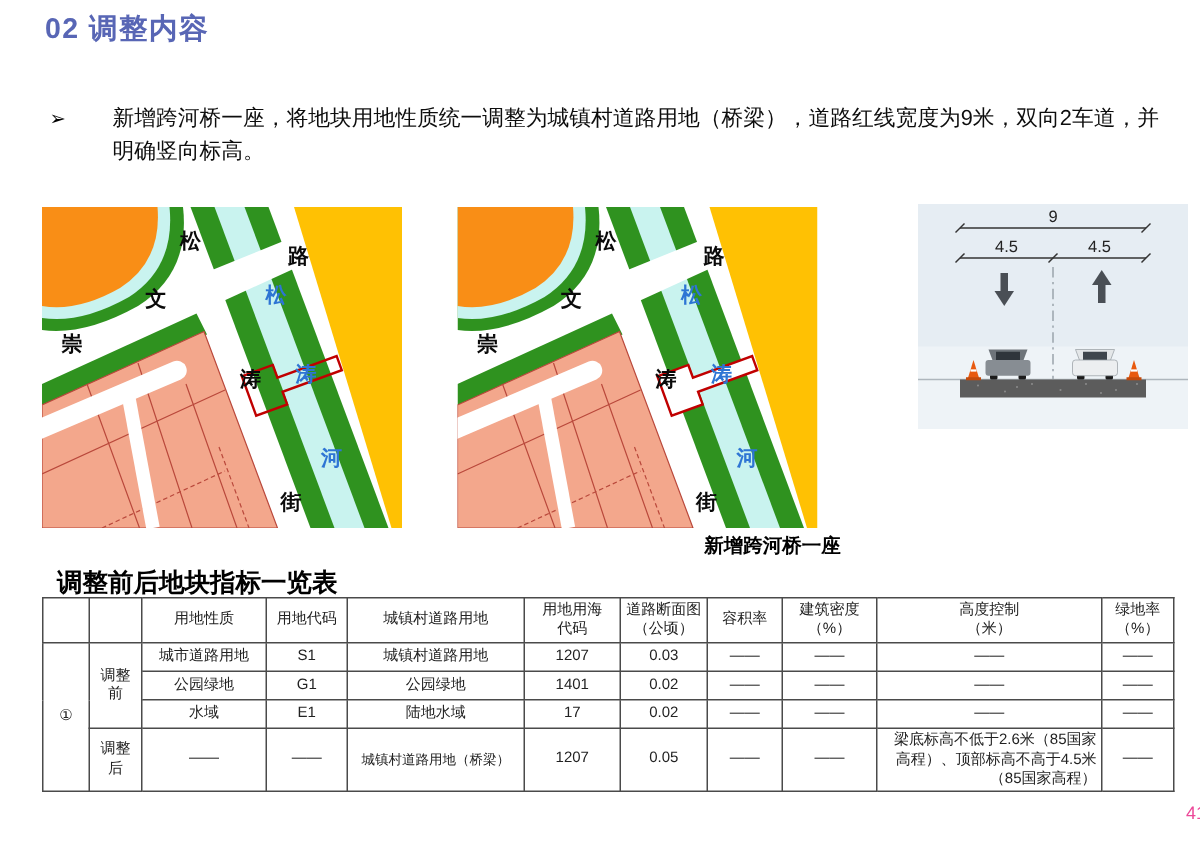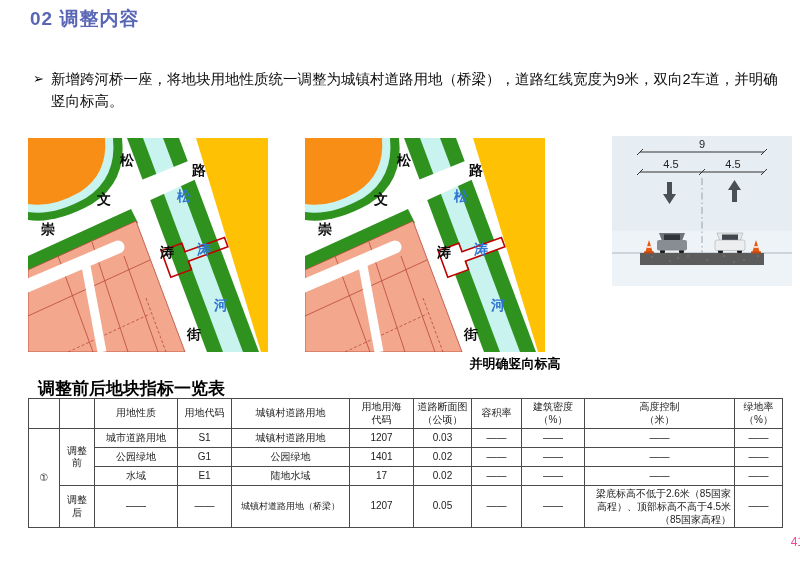--- a/index.html
+++ b/index.html
@@ -5,21 +5,21 @@
   html,body{margin:0;padding:0;background:#ffffff;}
   .slide{position:relative;width:800px;height:566px;background:#ffffff;overflow:hidden;
          font-family:"Liberation Sans","DejaVu Sans",sans-serif;color:#111;padding-left:24px;}
 
   .page-title{position:absolute;left:30px;top:6px;font-size:19px;font-weight:bold;
               color:#5866b5;letter-spacing:1px;}
 
   .bullet{position:absolute;left:33px;top:68px;width:748px;display:flex;
           font-size:14.5px;line-height:22px;color:#0d0d0d;}
   .bullet .marker{flex:0 0 18px;font-size:13px;line-height:22px;color:#000;}
-  .bullet .bullet-text{flex:1;}
+  .bullet .bullet-text{flex:1;margin-left:24px;}
 
   .map{position:absolute;top:138px;width:240px;height:214px;}
   .map-before{left:28px;--bridge-fill:transparent;}
   .map-after{left:305px;--bridge-fill:#ffffff;}
   .bridge-shape{fill:var(--bridge-fill,transparent);stroke-width:1.6;}
   .map-label{font:bold 14px "Liberation Sans",sans-serif;fill:#0a0a0a;}
   .map-label.river{fill:#2e75d4;}
 
   .map-caption{position:absolute;top:355px;width:240px;text-align:center;
                font-size:13px;font-weight:bold;color:#000;}
@@ -98,21 +98,21 @@
     </defs>
   </svg>
 
   <svg class="map map-before" viewBox="0 0 240 214">
     <use href="#landmap"></use>
   </svg>
   <svg class="map map-after" viewBox="0 0 240 214">
     <use href="#landmap"></use>
   </svg>
 
-  <div class="map-caption cap-after">并明确竖向标高</div>
+  <div class="map-caption cap-after">新增跨河桥一座</div>
 
   <svg class="xsection" viewBox="0 0 180 150">
     <rect x="0" y="0" width="180" height="150" fill="#e6edf3"></rect>
     <rect x="0" y="95" width="180" height="55" fill="#eef3f7"></rect>
 
     <g stroke="#333" stroke-width="1">
       <line x1="28" y1="16" x2="152" y2="16"></line>
       <line x1="25" y1="19" x2="31" y2="13"></line>
       <line x1="149" y1="19" x2="155" y2="13"></line>
     </g>

